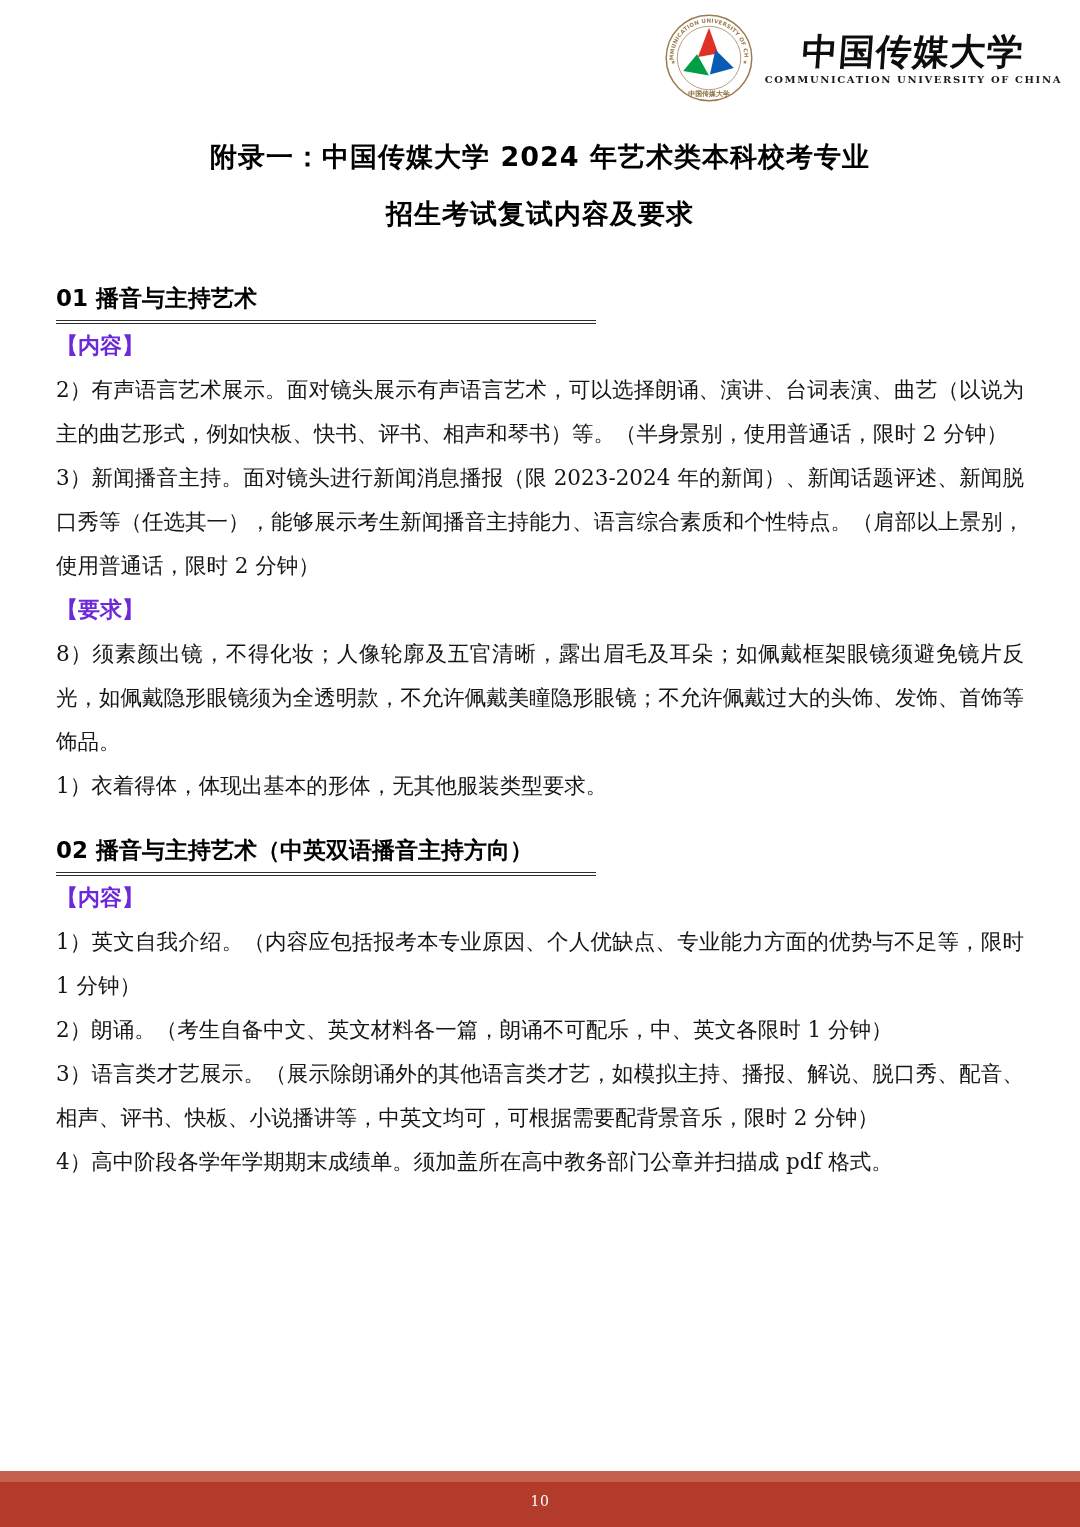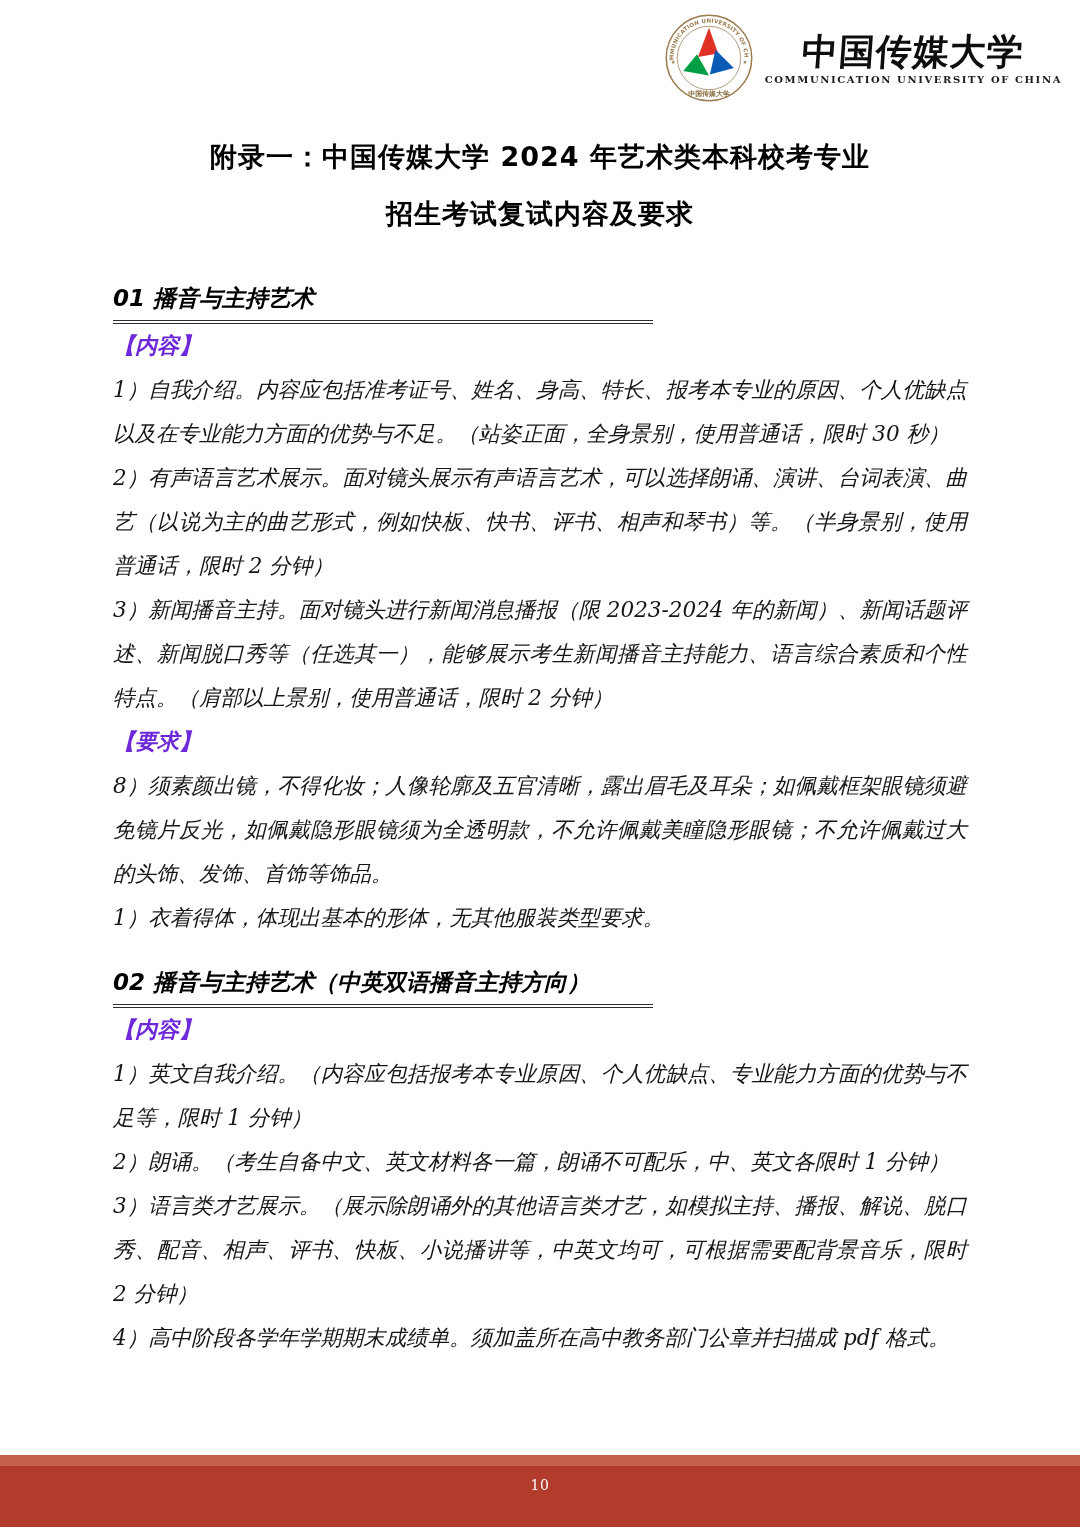--- a/index.html
+++ b/index.html
@@ -49,21 +49,21 @@
     margin-top: 128px;
     text-align: center;
     font-family: "DejaVu Sans", sans-serif;
     font-weight: 700;
     font-size: 27px;
     line-height: 57px;
     color: #000;
     letter-spacing: 1px;
   }
   
-  .content { padding: 0 113px; font-style: italic; }
+  .content { padding: 0 56px; }
   .sec { margin-top: 40px; }
   .sec.second { margin-top: 26px; }
   .sec-heading {
     font-family: "DejaVu Sans", sans-serif;
     font-weight: 700;
     font-size: 23px;
     line-height: 32px;
     color: #000;
     width: 540px;
     padding-bottom: 6px;
@@ -80,21 +80,21 @@
   .content p {
     font-size: 21.5px;
     line-height: 44px;
     text-align: justify;
     color: #161616;
   }
   
   .page-footer {
     position: absolute;
     left: 0; bottom: 0;
-    width: 100%; height: 72px;
+    width: 100%; height: 56px;
     background: #b23b2c;
     margin-top: 29px;
   }
   .footer-strip {
     width: 100%; height: 11px;
     background: #c5604e;
   }
   .page-number {
     margin-top: 11px;
     text-align: center;
@@ -134,21 +134,20 @@
     <div>附录一：中国传媒大学 2024 年艺术类本科校考专业</div>
     <div>招生考试复试内容及要求</div>
   </h1>
 
   <main class="content">
 
     <section class="sec">
       <h2 class="sec-heading">01 播音与主持艺术</h2>
 
       <div class="block-label">【内容】</div>
-      <p>1）自我介绍。内容应包括准考证号、姓名、身高、特长、报考本专业的原因、个人优缺点以及在专业能力方面的优势与不足。（站姿正面，全身景别，使用普通话，限时 30 秒）</p>
       <p>2）有声语言艺术展示。面对镜头展示有声语言艺术，可以选择朗诵、演讲、台词表演、曲艺（以说为主的曲艺形式，例如快板、快书、评书、相声和琴书）等。（半身景别，使用普通话，限时 2 分钟）</p>
       <p>3）新闻播音主持。面对镜头进行新闻消息播报（限 2023-2024 年的新闻）、新闻话题评述、新闻脱口秀等（任选其一），能够展示考生新闻播音主持能力、语言综合素质和个性特点。（肩部以上景别，使用普通话，限时 2 分钟）</p>
 
       <div class="block-label">【要求】</div>
       <p>8）须素颜出镜，不得化妆；人像轮廓及五官清晰，露出眉毛及耳朵；如佩戴框架眼镜须避免镜片反光，如佩戴隐形眼镜须为全透明款，不允许佩戴美瞳隐形眼镜；不允许佩戴过大的头饰、发饰、首饰等饰品。</p>
       <p>1）衣着得体，体现出基本的形体，无其他服装类型要求。</p>
     </section>
 
     <section class="sec second">
       <h2 class="sec-heading">02 播音与主持艺术（中英双语播音主持方向）</h2>

